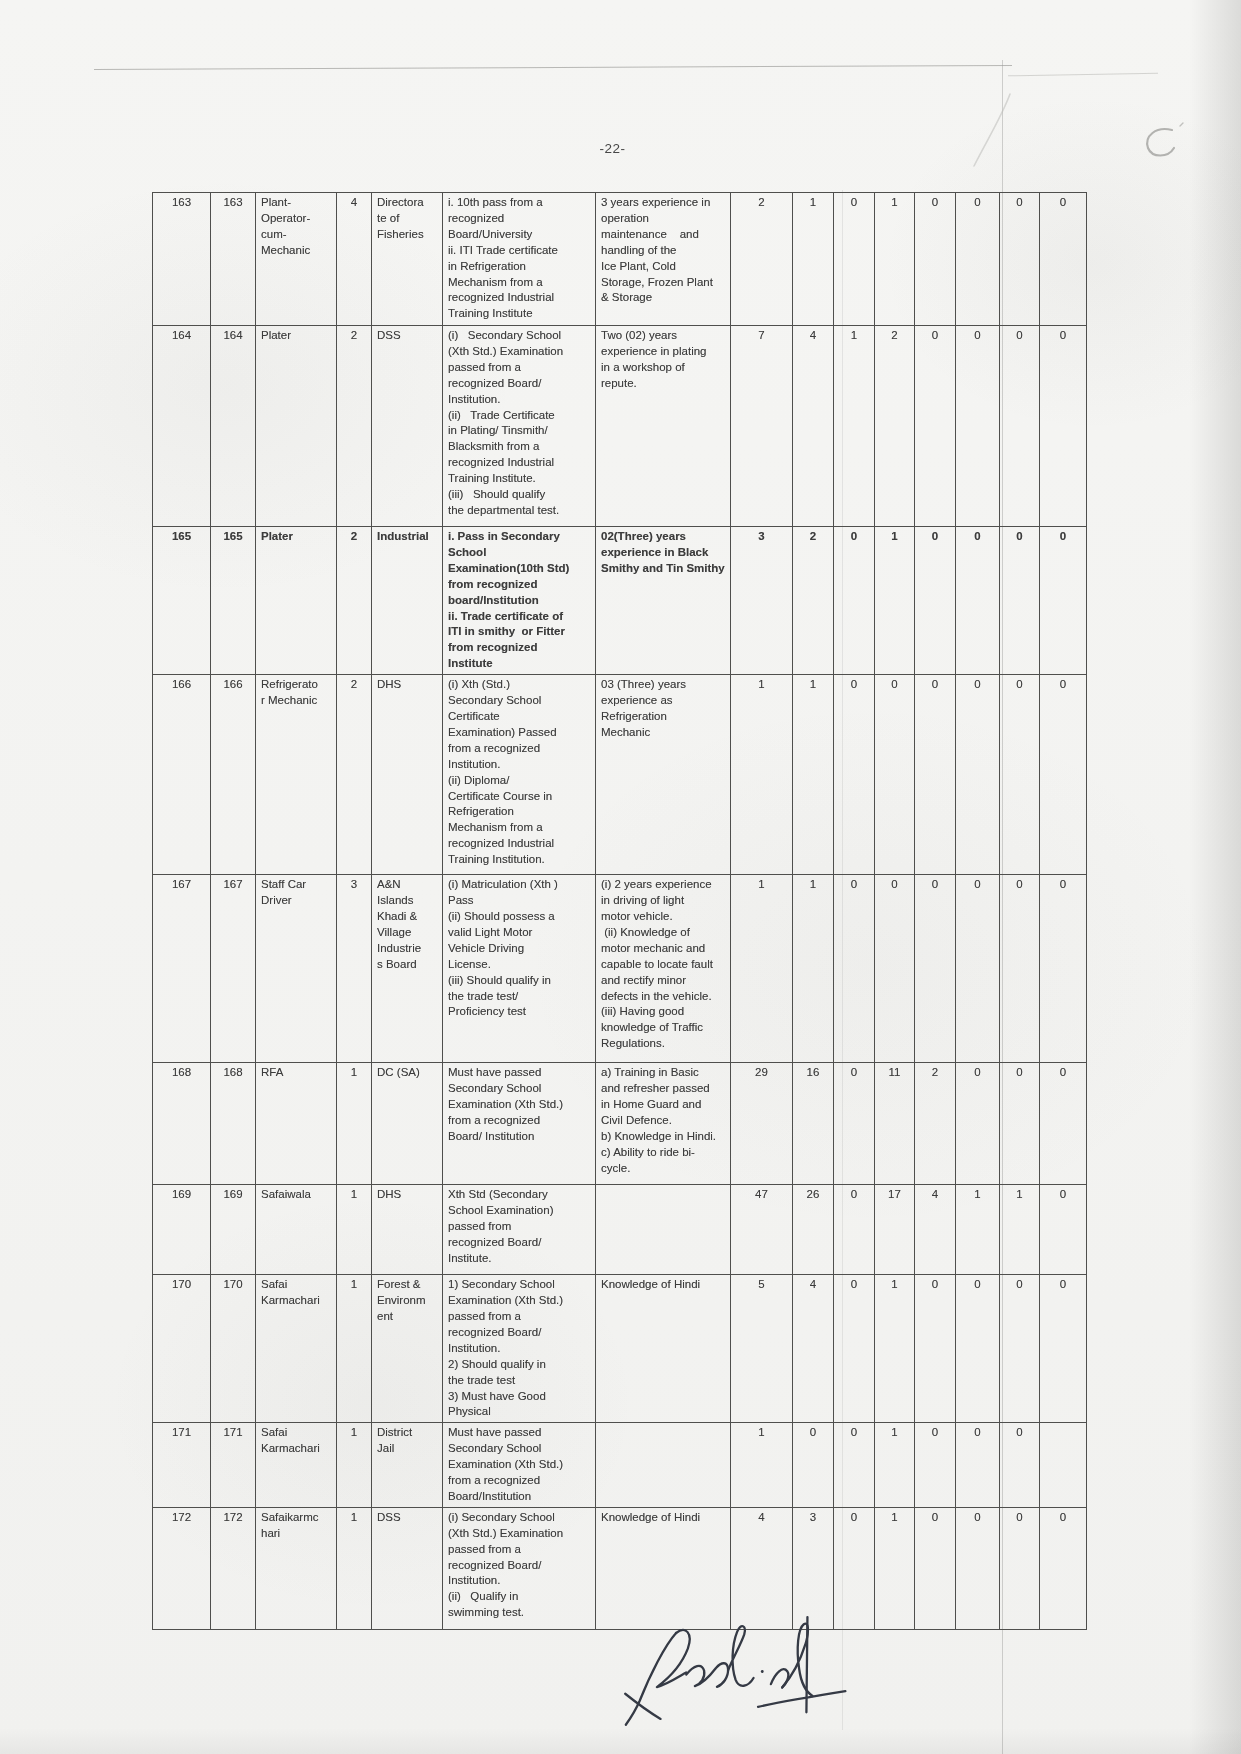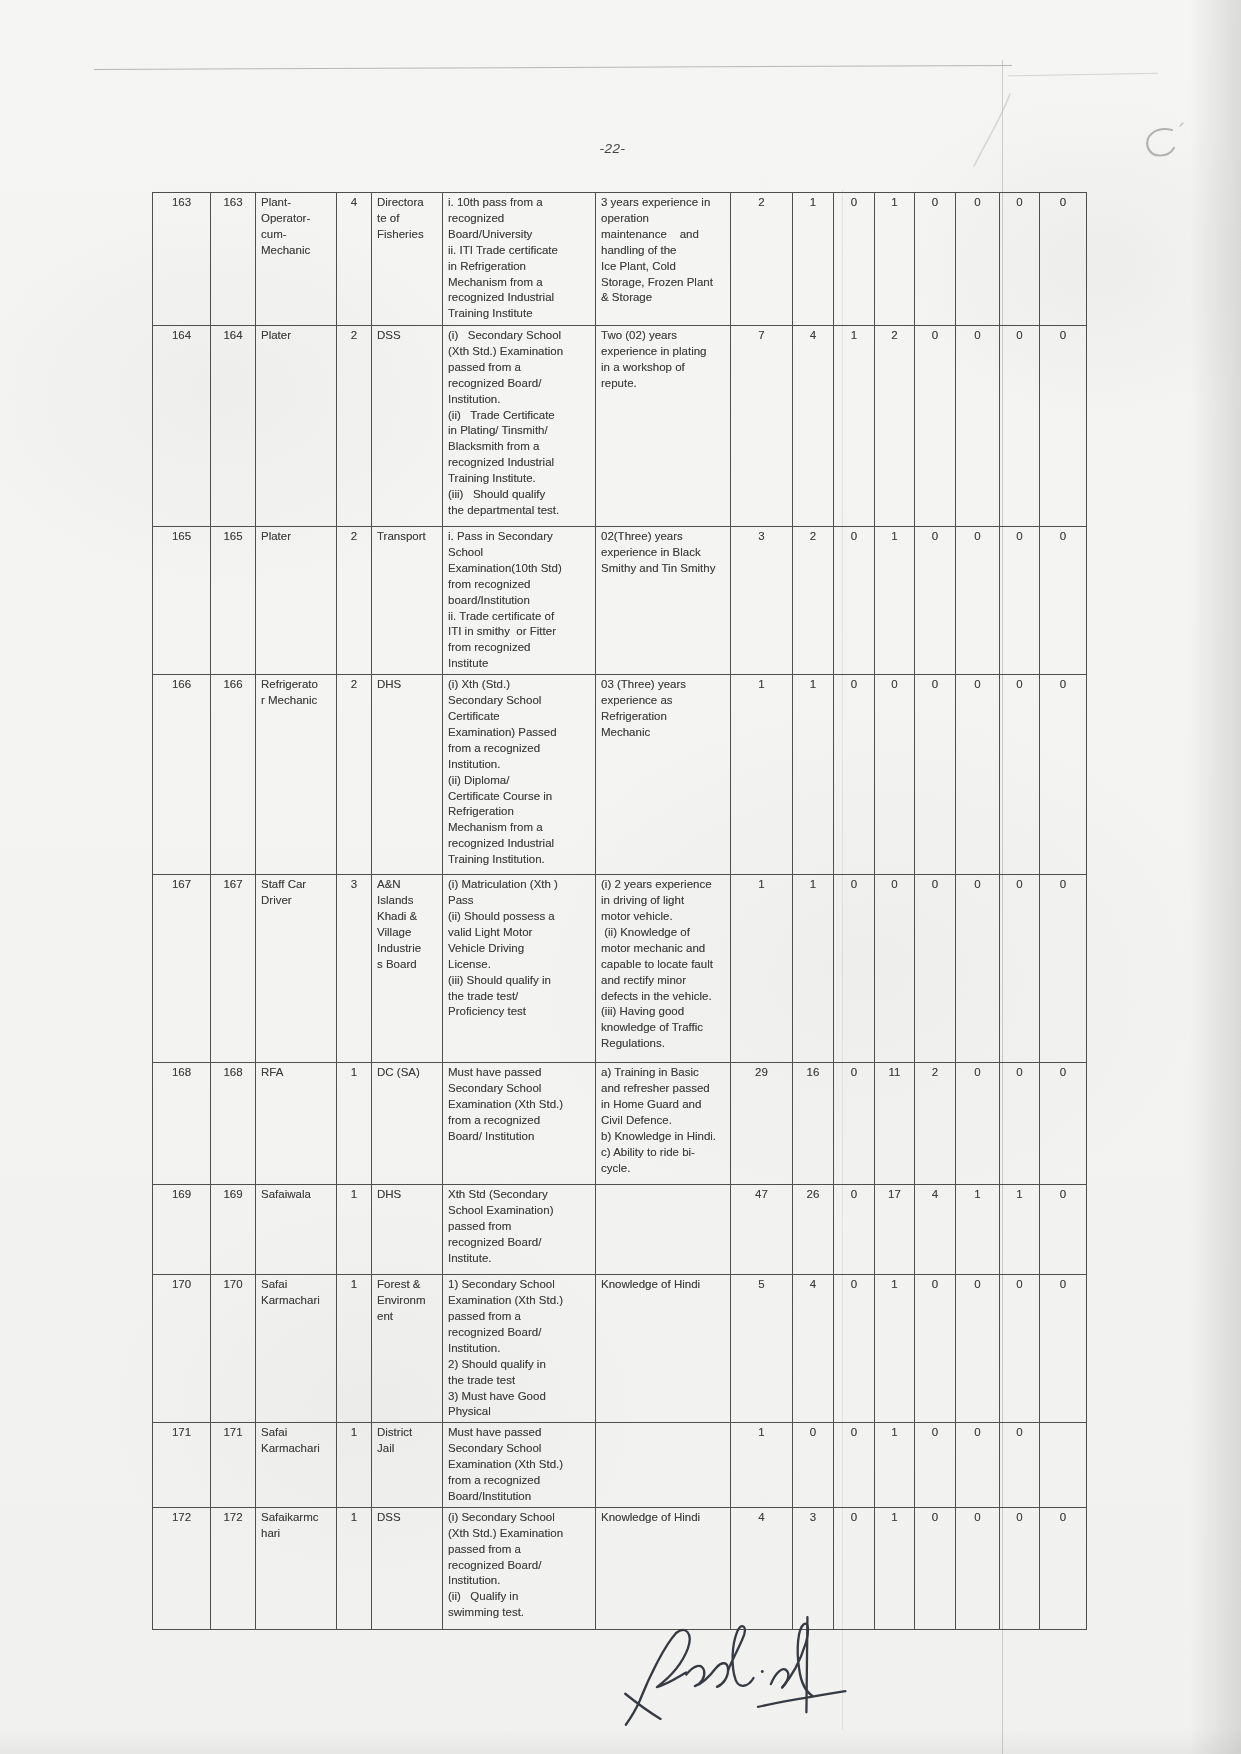--- a/index.html
+++ b/index.html
@@ -9,21 +9,21 @@
     background-color:#f4f4f2;
     background-image:
       radial-gradient(ellipse 420px 300px at 18% 22%, rgba(120,120,115,0.05), transparent 70%),
       radial-gradient(ellipse 500px 380px at 70% 55%, rgba(120,120,115,0.04), transparent 70%),
       radial-gradient(ellipse 380px 300px at 30% 80%, rgba(120,120,115,0.05), transparent 70%),
       radial-gradient(ellipse 300px 240px at 88% 15%, rgba(120,120,115,0.06), transparent 70%),
       linear-gradient(#f5f5f3,#f1f1ef);
   }
   .page-number{
     position:absolute;top:141px;left:0;right:16px;text-align:center;
-    font-size:13.5px;color:#474747;letter-spacing:.5px;font-style:italic;
+    font-size:13.5px;color:#474747;letter-spacing:.5px;
   }
   table.doc{
     position:absolute;left:152px;top:192px;width:934px;
     border-collapse:collapse;table-layout:fixed;
     font-size:11.5px;color:#3c3c3c;line-height:15.9px;
     text-shadow:0 0 .5px rgba(70,70,70,.45);
   }
   table.doc td{
     border:1px solid #4f4f4d;vertical-align:top;
     padding:2px 5px 2px 5px;overflow:hidden;
@@ -147,26 +147,26 @@
 repute.</td>
         <td class="ctr">7</td>
         <td class="ctr">4</td>
         <td class="ctr">1</td>
         <td class="ctr">2</td>
         <td class="ctr">0</td>
         <td class="ctr">0</td>
         <td class="ctr">0</td>
         <td class="ctr">0</td>
       </tr>
-      <tr style="height: 148px;">
+      <tr style="height: 148px; font-weight: bold;">
         <td class="ctr">165</td>
         <td class="ctr">165</td>
         <td>Plater</td>
         <td class="ctr">2</td>
-        <td>Transport</td>
+        <td>Industrial</td>
         <td>i. Pass in Secondary
 School
 Examination(10th Std)
 from recognized
 board/Institution
 ii. Trade certificate of
 ITI in smithy  or Fitter
 from recognized
 Institute</td>
         <td>02(Three) years

